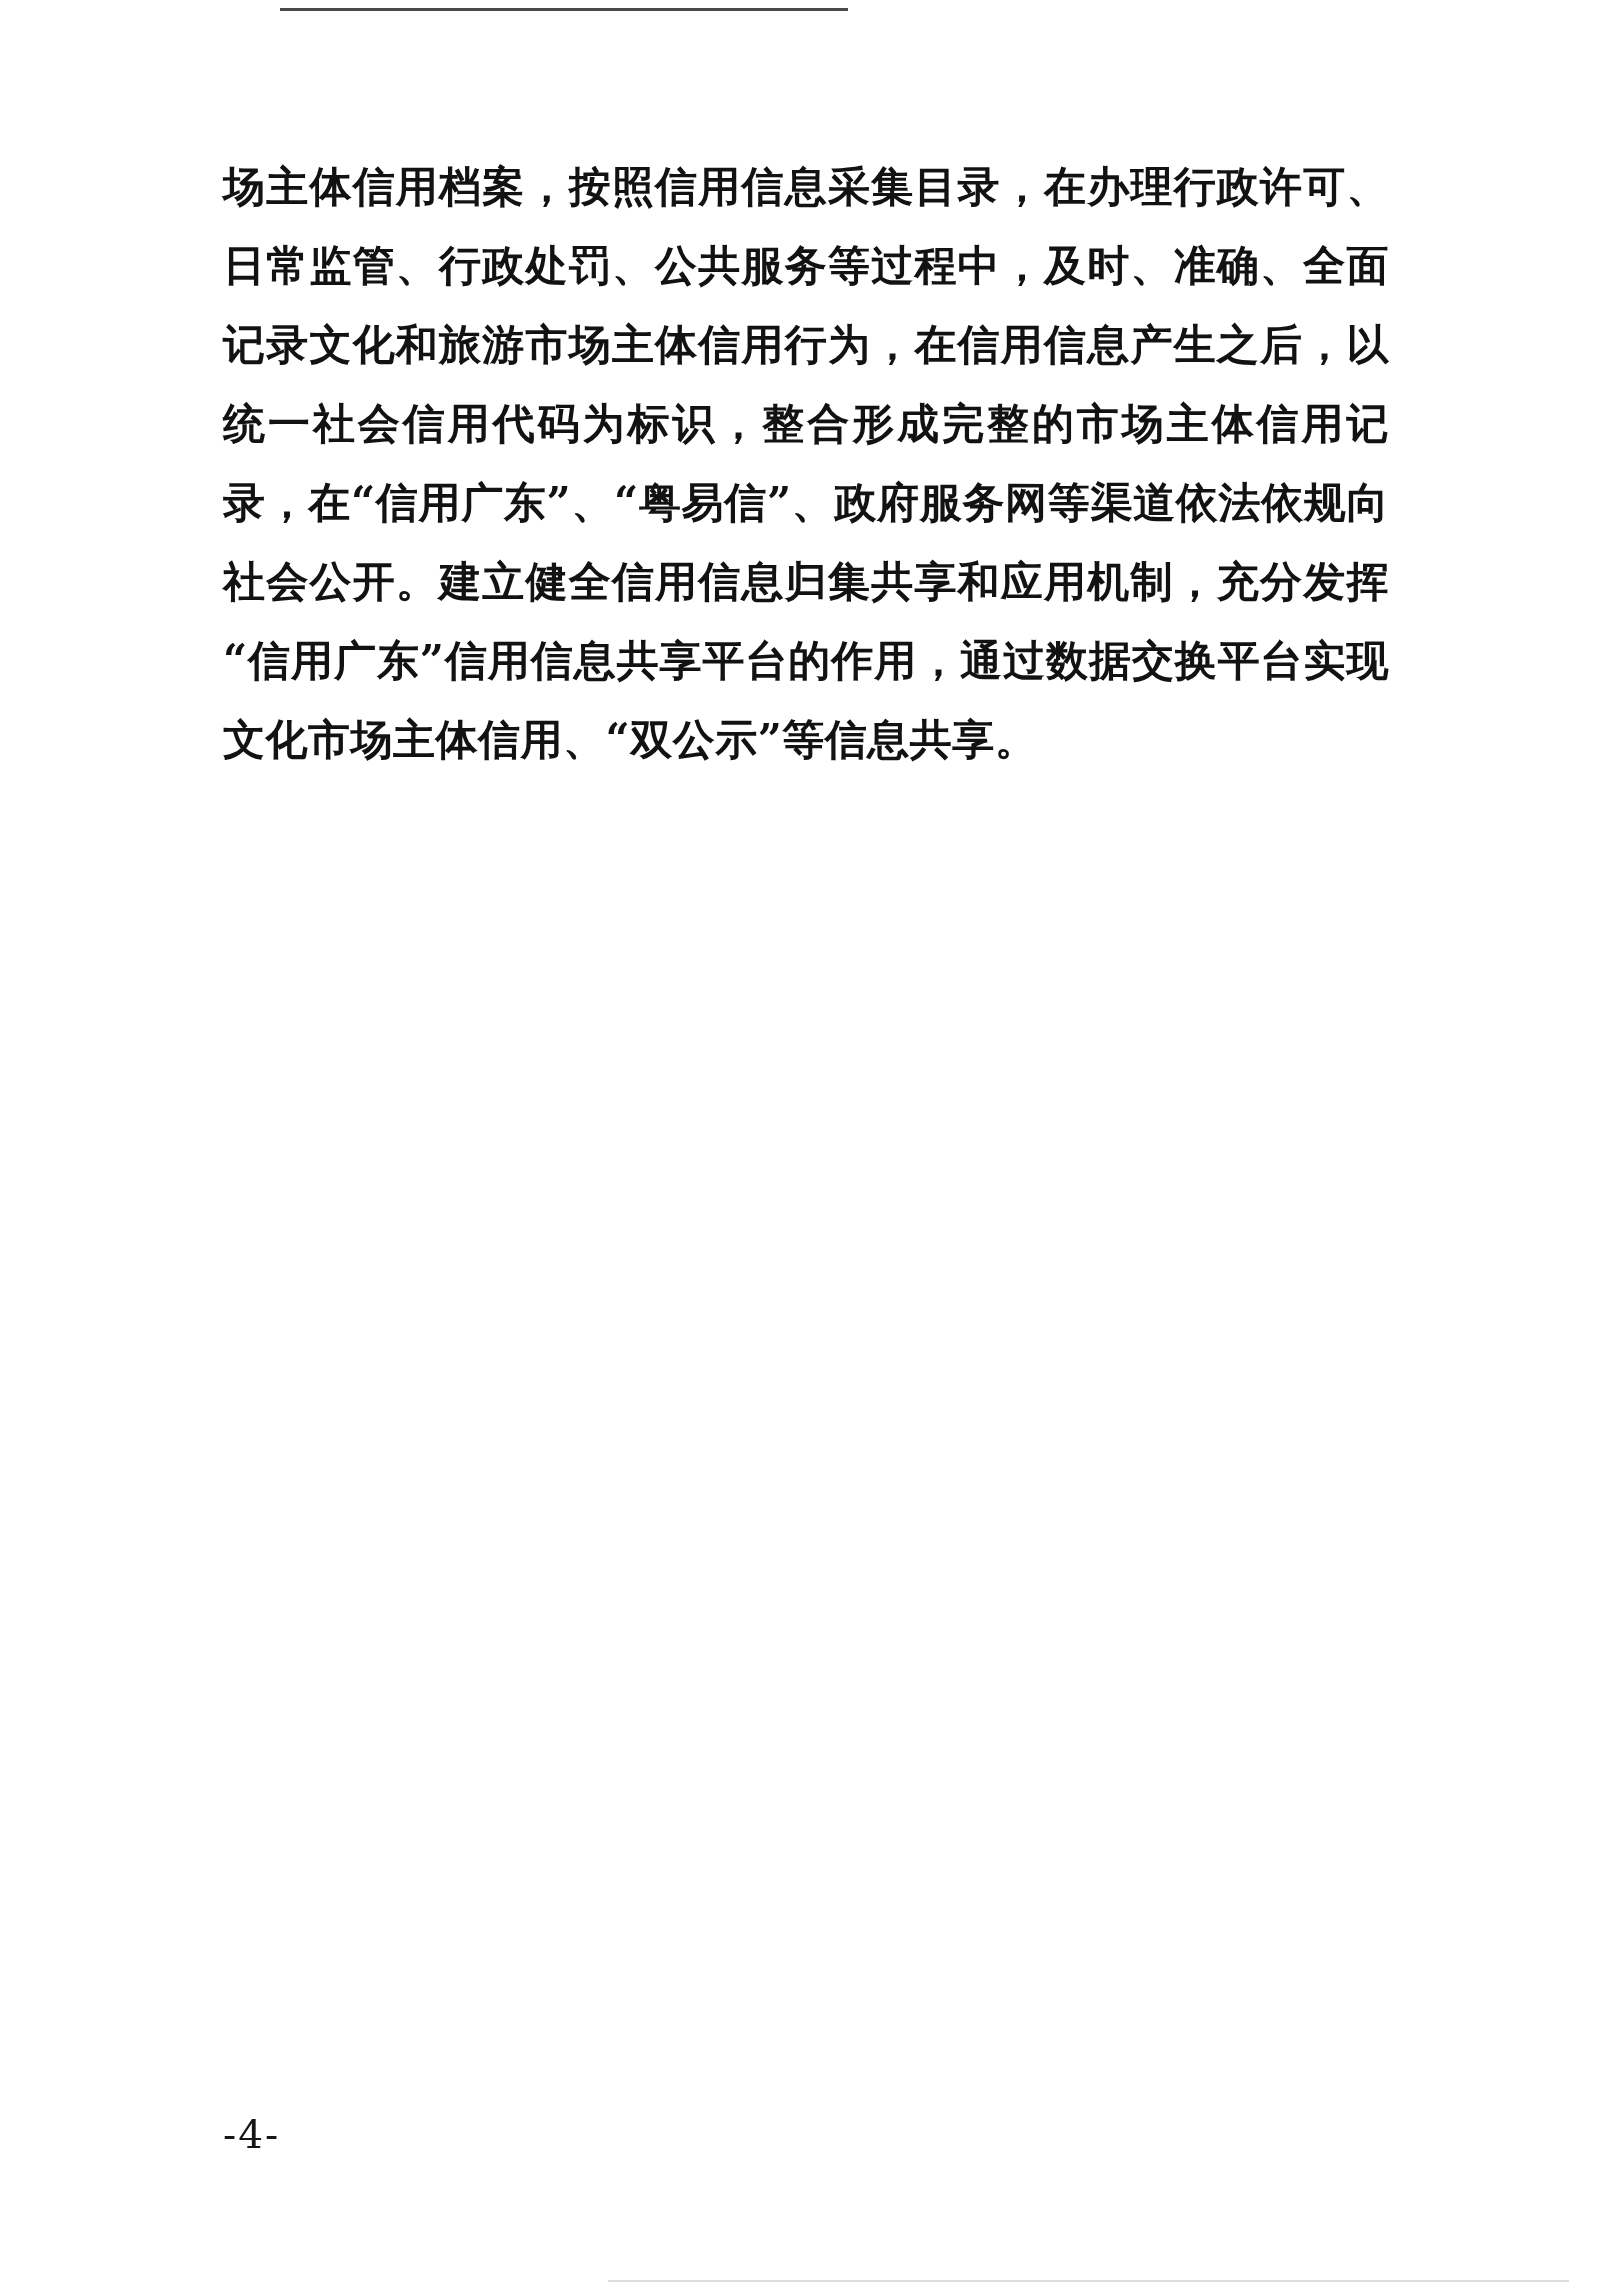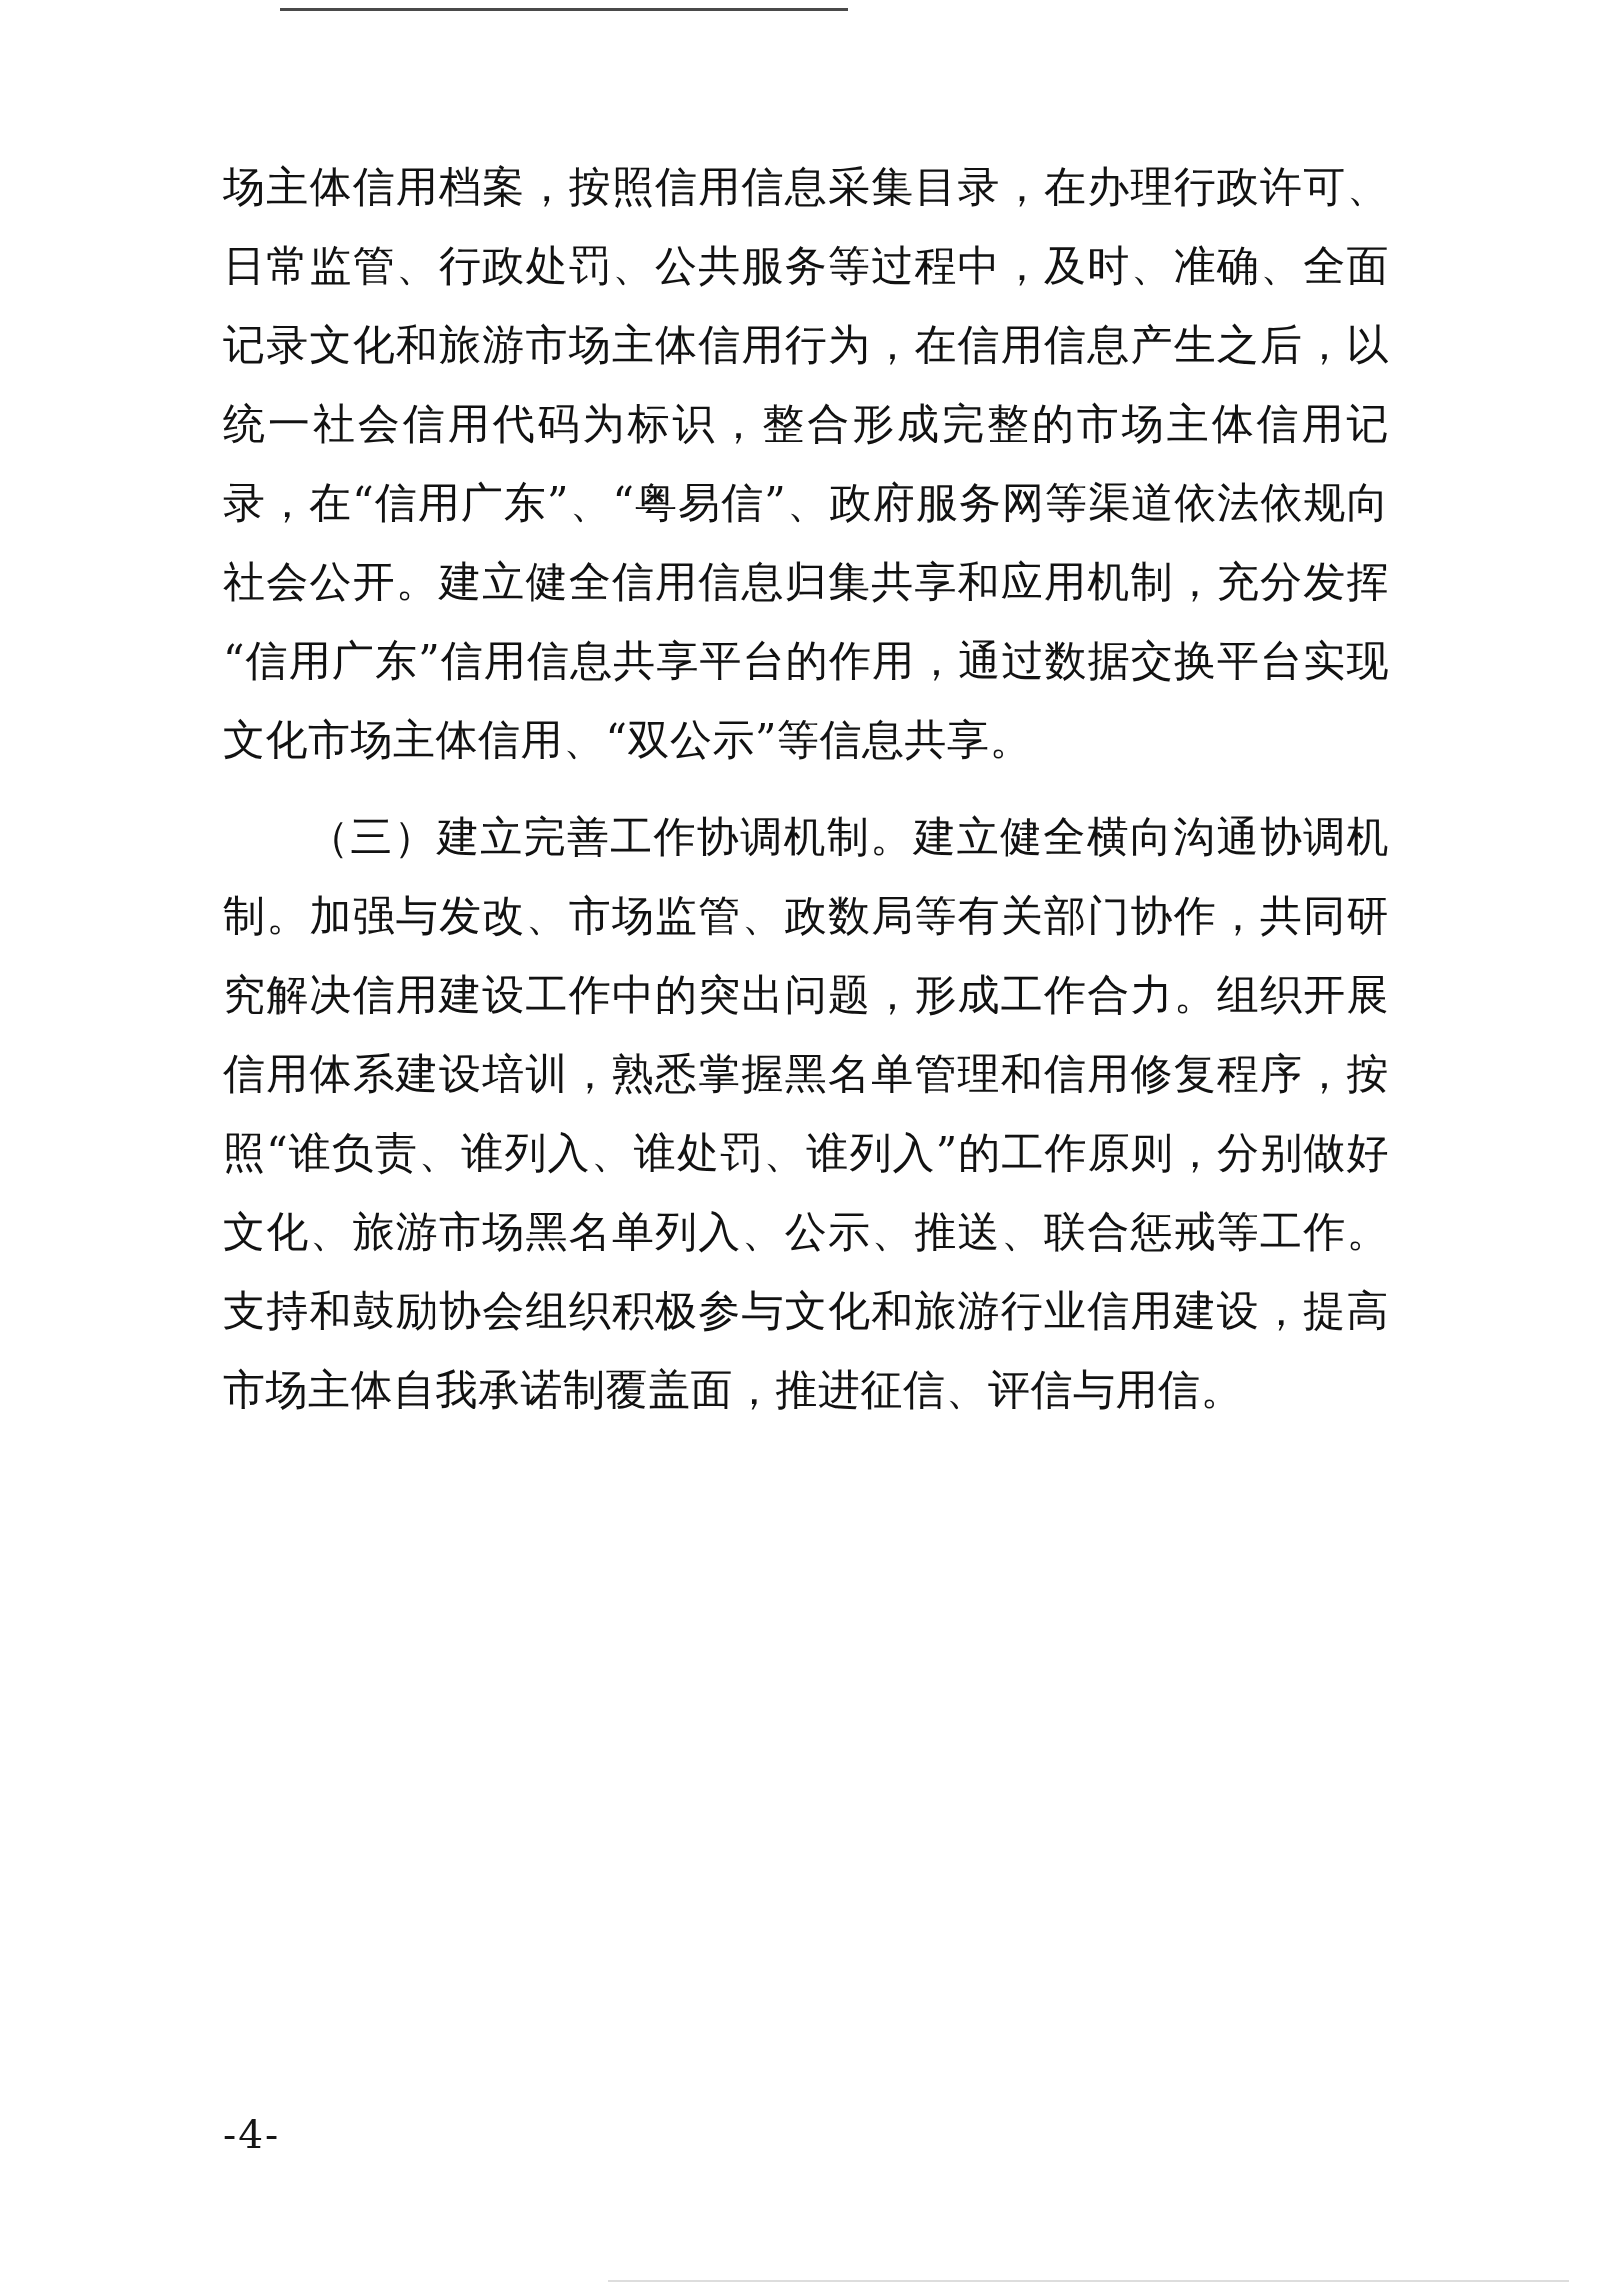--- a/index.html
+++ b/index.html
@@ -49,21 +49,21 @@
     width: 1166px;
   }
   p.para {
     margin: 0 0 0 0;
     font-size: 42px;
     line-height: 79px;
     letter-spacing: 0.5px;
     color: #121212;
     text-align: justify;
     text-justify: inter-ideograph;
-    font-weight: 400;
+    font-weight: 700;
   }
   p.indent {
     text-indent: 84px;
   }
   p.gap {
     margin-top: 17.6px;
   }
   .page-number {
     position: absolute;
     left: 223px;
@@ -78,19 +78,18 @@
 <body>
 
 <div class="page">
 
   <div class="scan-left-edge"></div>
   <div class="scan-top-line"></div>
   <div class="scan-bottom-line"></div>
 
   <div class="content">
     <p class="para">场主体信用档案，按照信用信息采集目录，在办理行政许可、日常监管、行政处罚、公共服务等过程中，及时、准确、全面记录文化和旅游市场主体信用行为，在信用信息产生之后，以统一社会信用代码为标识，整合形成完整的市场主体信用记录，在“信用广东”、“粤易信”、政府服务网等渠道依法依规向社会公开。建立健全信用信息归集共享和应用机制，充分发挥“信用广东”信用信息共享平台的作用，通过数据交换平台实现文化市场主体信用、“双公示”等信息共享。</p>
-    <p class="para indent gap">（三）建立完善工作协调机制。建立健全横向沟通协调机制。加强与发改、市场监管、政数局等有关部门协作，共同研究解决信用建设工作中的突出问题，形成工作合力。组织开展信用体系建设培训，熟悉掌握黑名单管理和信用修复程序，按照“谁负责、谁列入、谁处罚、谁列入”的工作原则，分别做好文化、旅游市场黑名单列入、公示、推送、联合惩戒等工作。支持和鼓励协会组织积极参与文化和旅游行业信用建设，提高市场主体自我承诺制覆盖面，推进征信、评信与用信。</p>
   </div>
 
   <div class="page-number">-4-</div>
 
 </div>
 
 
 </body></html>

